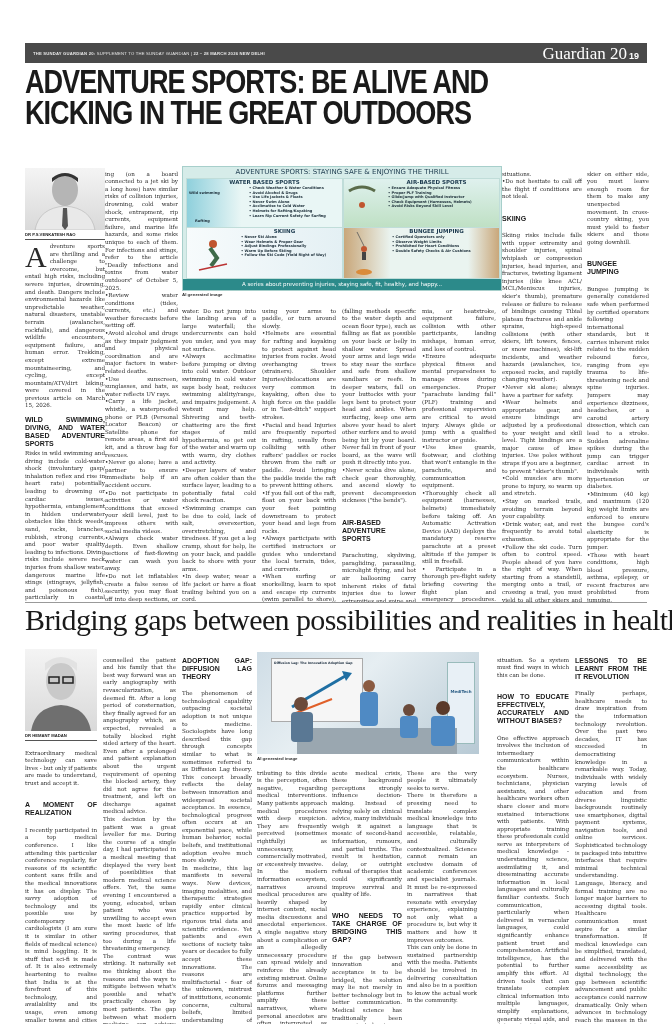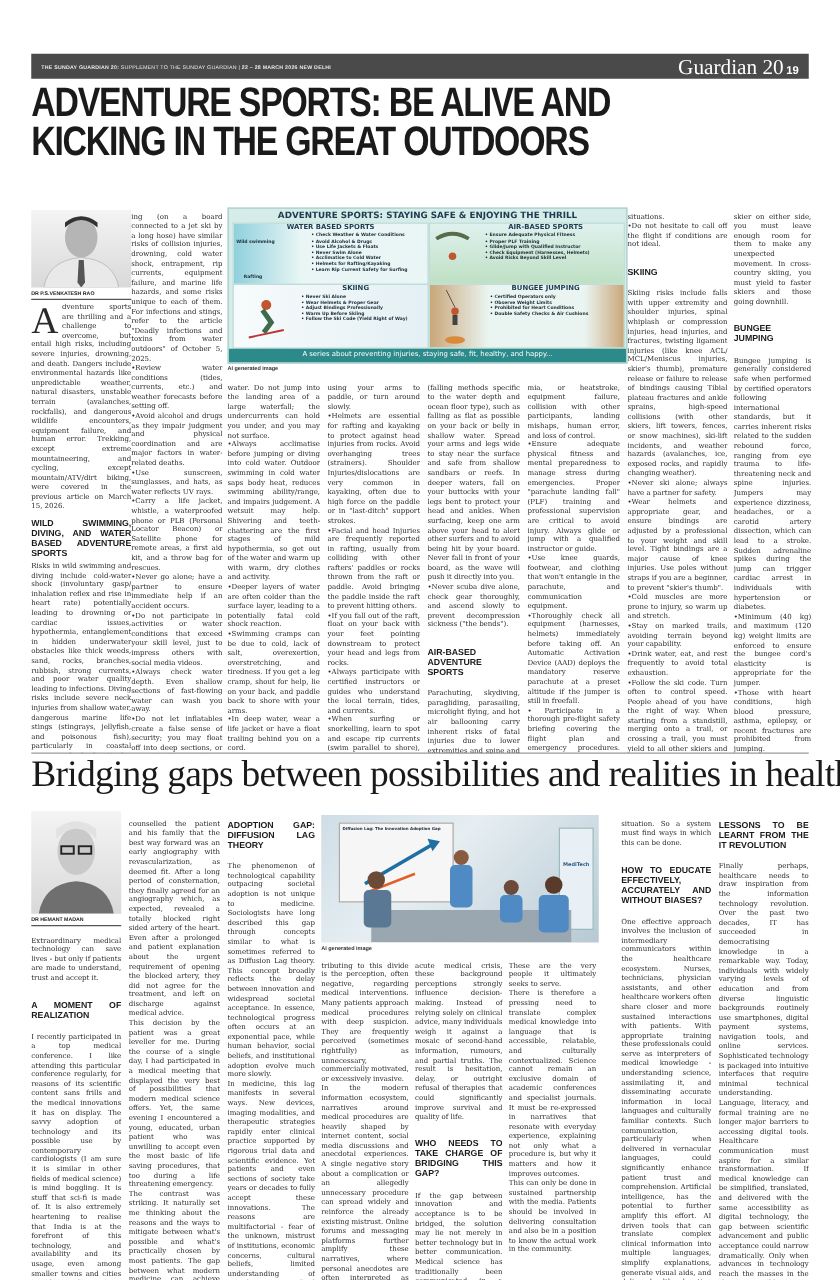--- a/index.html
+++ b/index.html
@@ -11,21 +11,21 @@
   .mast-right .pg{font-family:"Liberation Sans",sans-serif;font-weight:700;font-size:9px;margin-left:2px;}
   .hl1{position:absolute;left:25px;top:66px;width:560px;font-family:"Liberation Sans",sans-serif;font-weight:700;font-size:33px;line-height:31px;letter-spacing:-1.2px;color:#1a1a1a;transform:scaleX(0.82);transform-origin:left top;white-space:nowrap;}
   .col{position:absolute;font-size:5.6px;line-height:7.6px;text-align:justify;color:#2a2a2a;overflow:hidden;}
   .col p{margin:0;text-indent:0;}
   .sub{font-family:"Liberation Sans",sans-serif;font-weight:700;font-size:7px;line-height:8px;color:#1a1a1a;margin:6px 0 2px;text-transform:uppercase;}
   .dropcap{float:left;font-size:30px;line-height:24px;margin:2px 3px 0 0;font-family:"Liberation Serif",serif;}
   .byline{font-family:"Liberation Sans",sans-serif;font-weight:700;font-size:4.2px;color:#222;border-bottom:0.5px solid #555;padding-bottom:2px;}
   .photo{background:linear-gradient(#f4f4f4,#d9d9d9);position:relative;overflow:hidden;}
   .caption{font-family:"Liberation Sans",sans-serif;font-weight:700;font-size:4.4px;color:#333;}
   .infographic{position:absolute;left:182px;top:166px;width:318px;height:123px;background:#d6ece9;border:1px solid #a7cfcb;overflow:hidden;font-family:"DejaVu Sans",sans-serif;}
-  .ig-title{position:absolute;left:0;top:1px;width:100%;text-align:center;font-weight:700;font-size:7px;color:#1d3b4f;}
+  .ig-title{position:absolute;left:0;top:1px;width:100%;text-align:center;font-weight:400;font-size:7px;color:#1d3b4f;}
   .ig-panel{position:absolute;background:#f2faf9;border:0.5px solid #c0ddd9;}
   .ig-panel h4{margin:0;font-size:5.5px;font-weight:700;color:#1d3b4f;text-align:center;}
   .ig-panel ul{margin:1px 0 0;padding:0 0 0 6px;font-size:3.6px;line-height:4.6px;color:#1d2f3a;font-weight:700;}
   .ig-panel li{list-style:none;}
   .ig-panel li:before{content:"• ";}
   .ig-banner{position:absolute;left:0;bottom:0;width:100%;height:11px;background:#2c8a8a;color:#fff;font-size:5.5px;line-height:11px;text-align:center;}
   .rule{position:absolute;height:0;border-top:0.6px solid #999;}
   .hl2{position:absolute;left:25px;top:604px;font-family:"Liberation Serif",serif;font-size:30px;line-height:32px;letter-spacing:-0.6px;color:#1a1a1a;white-space:nowrap;}
   .hc-photo{position:absolute;left:257px;top:652px;width:222px;height:102px;background:linear-gradient(135deg,#cfdde6 0%,#e6eef2 40%,#b7c9d4 100%);overflow:hidden;}
 </style>

